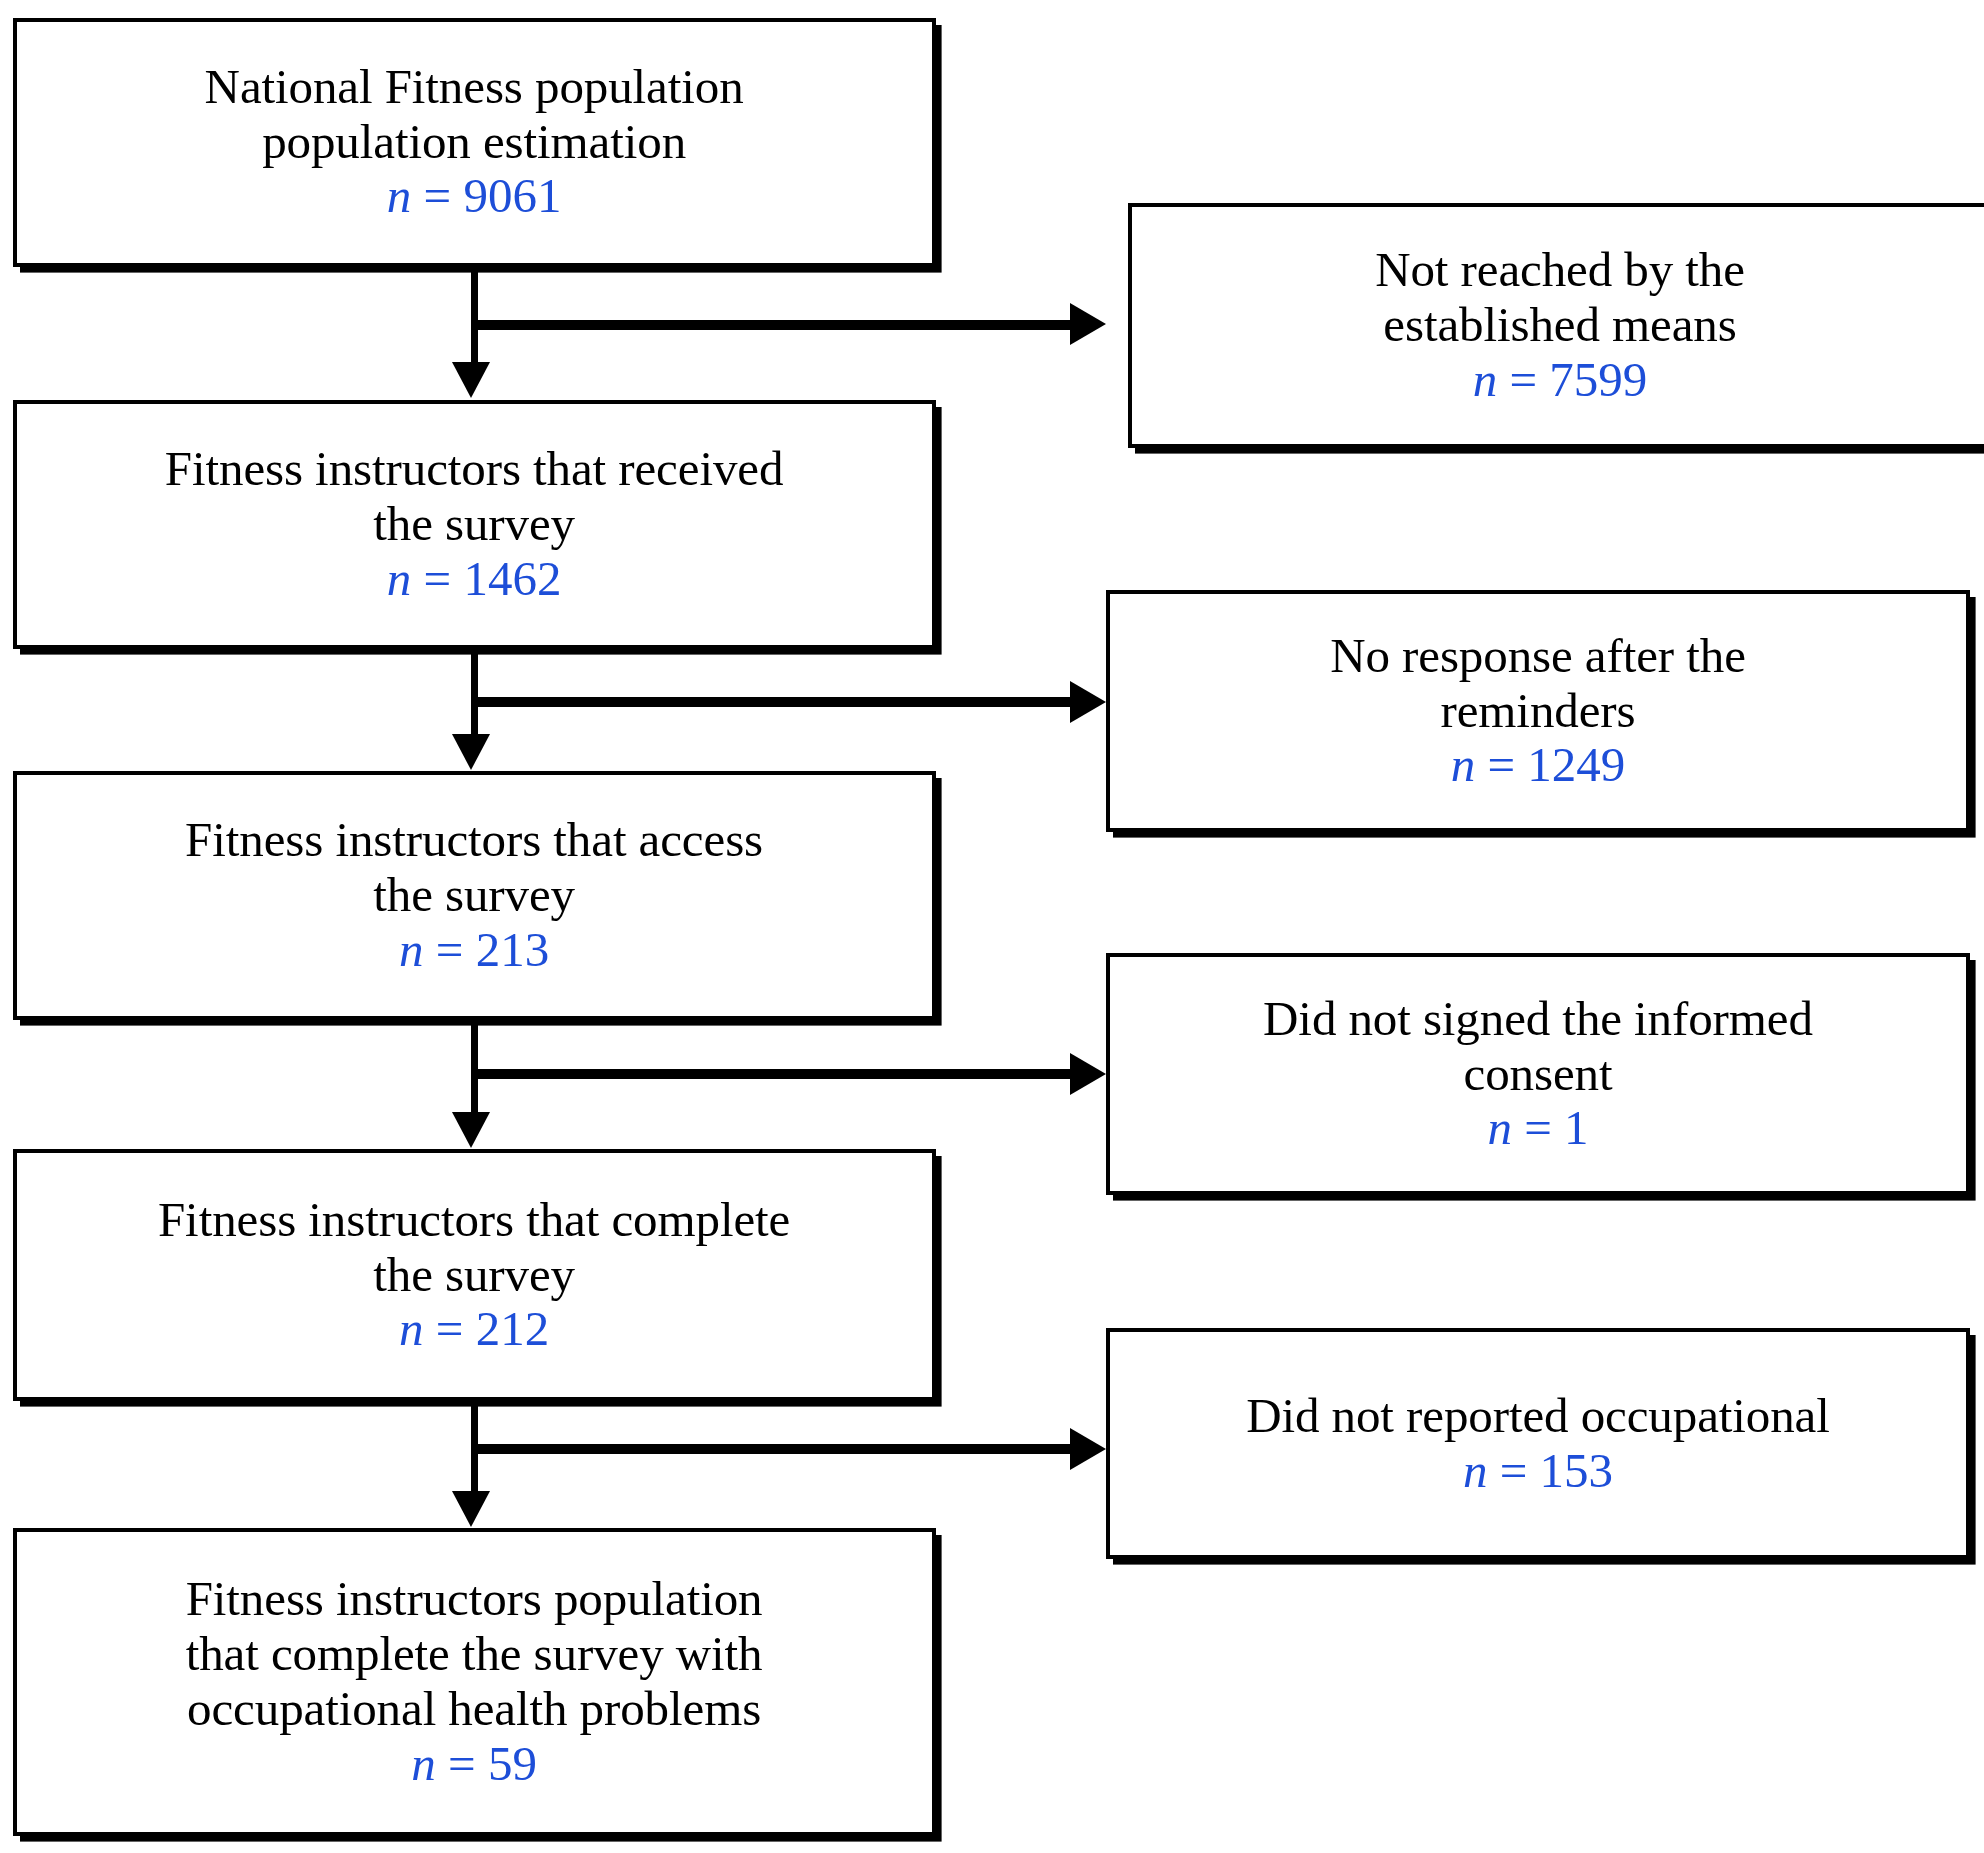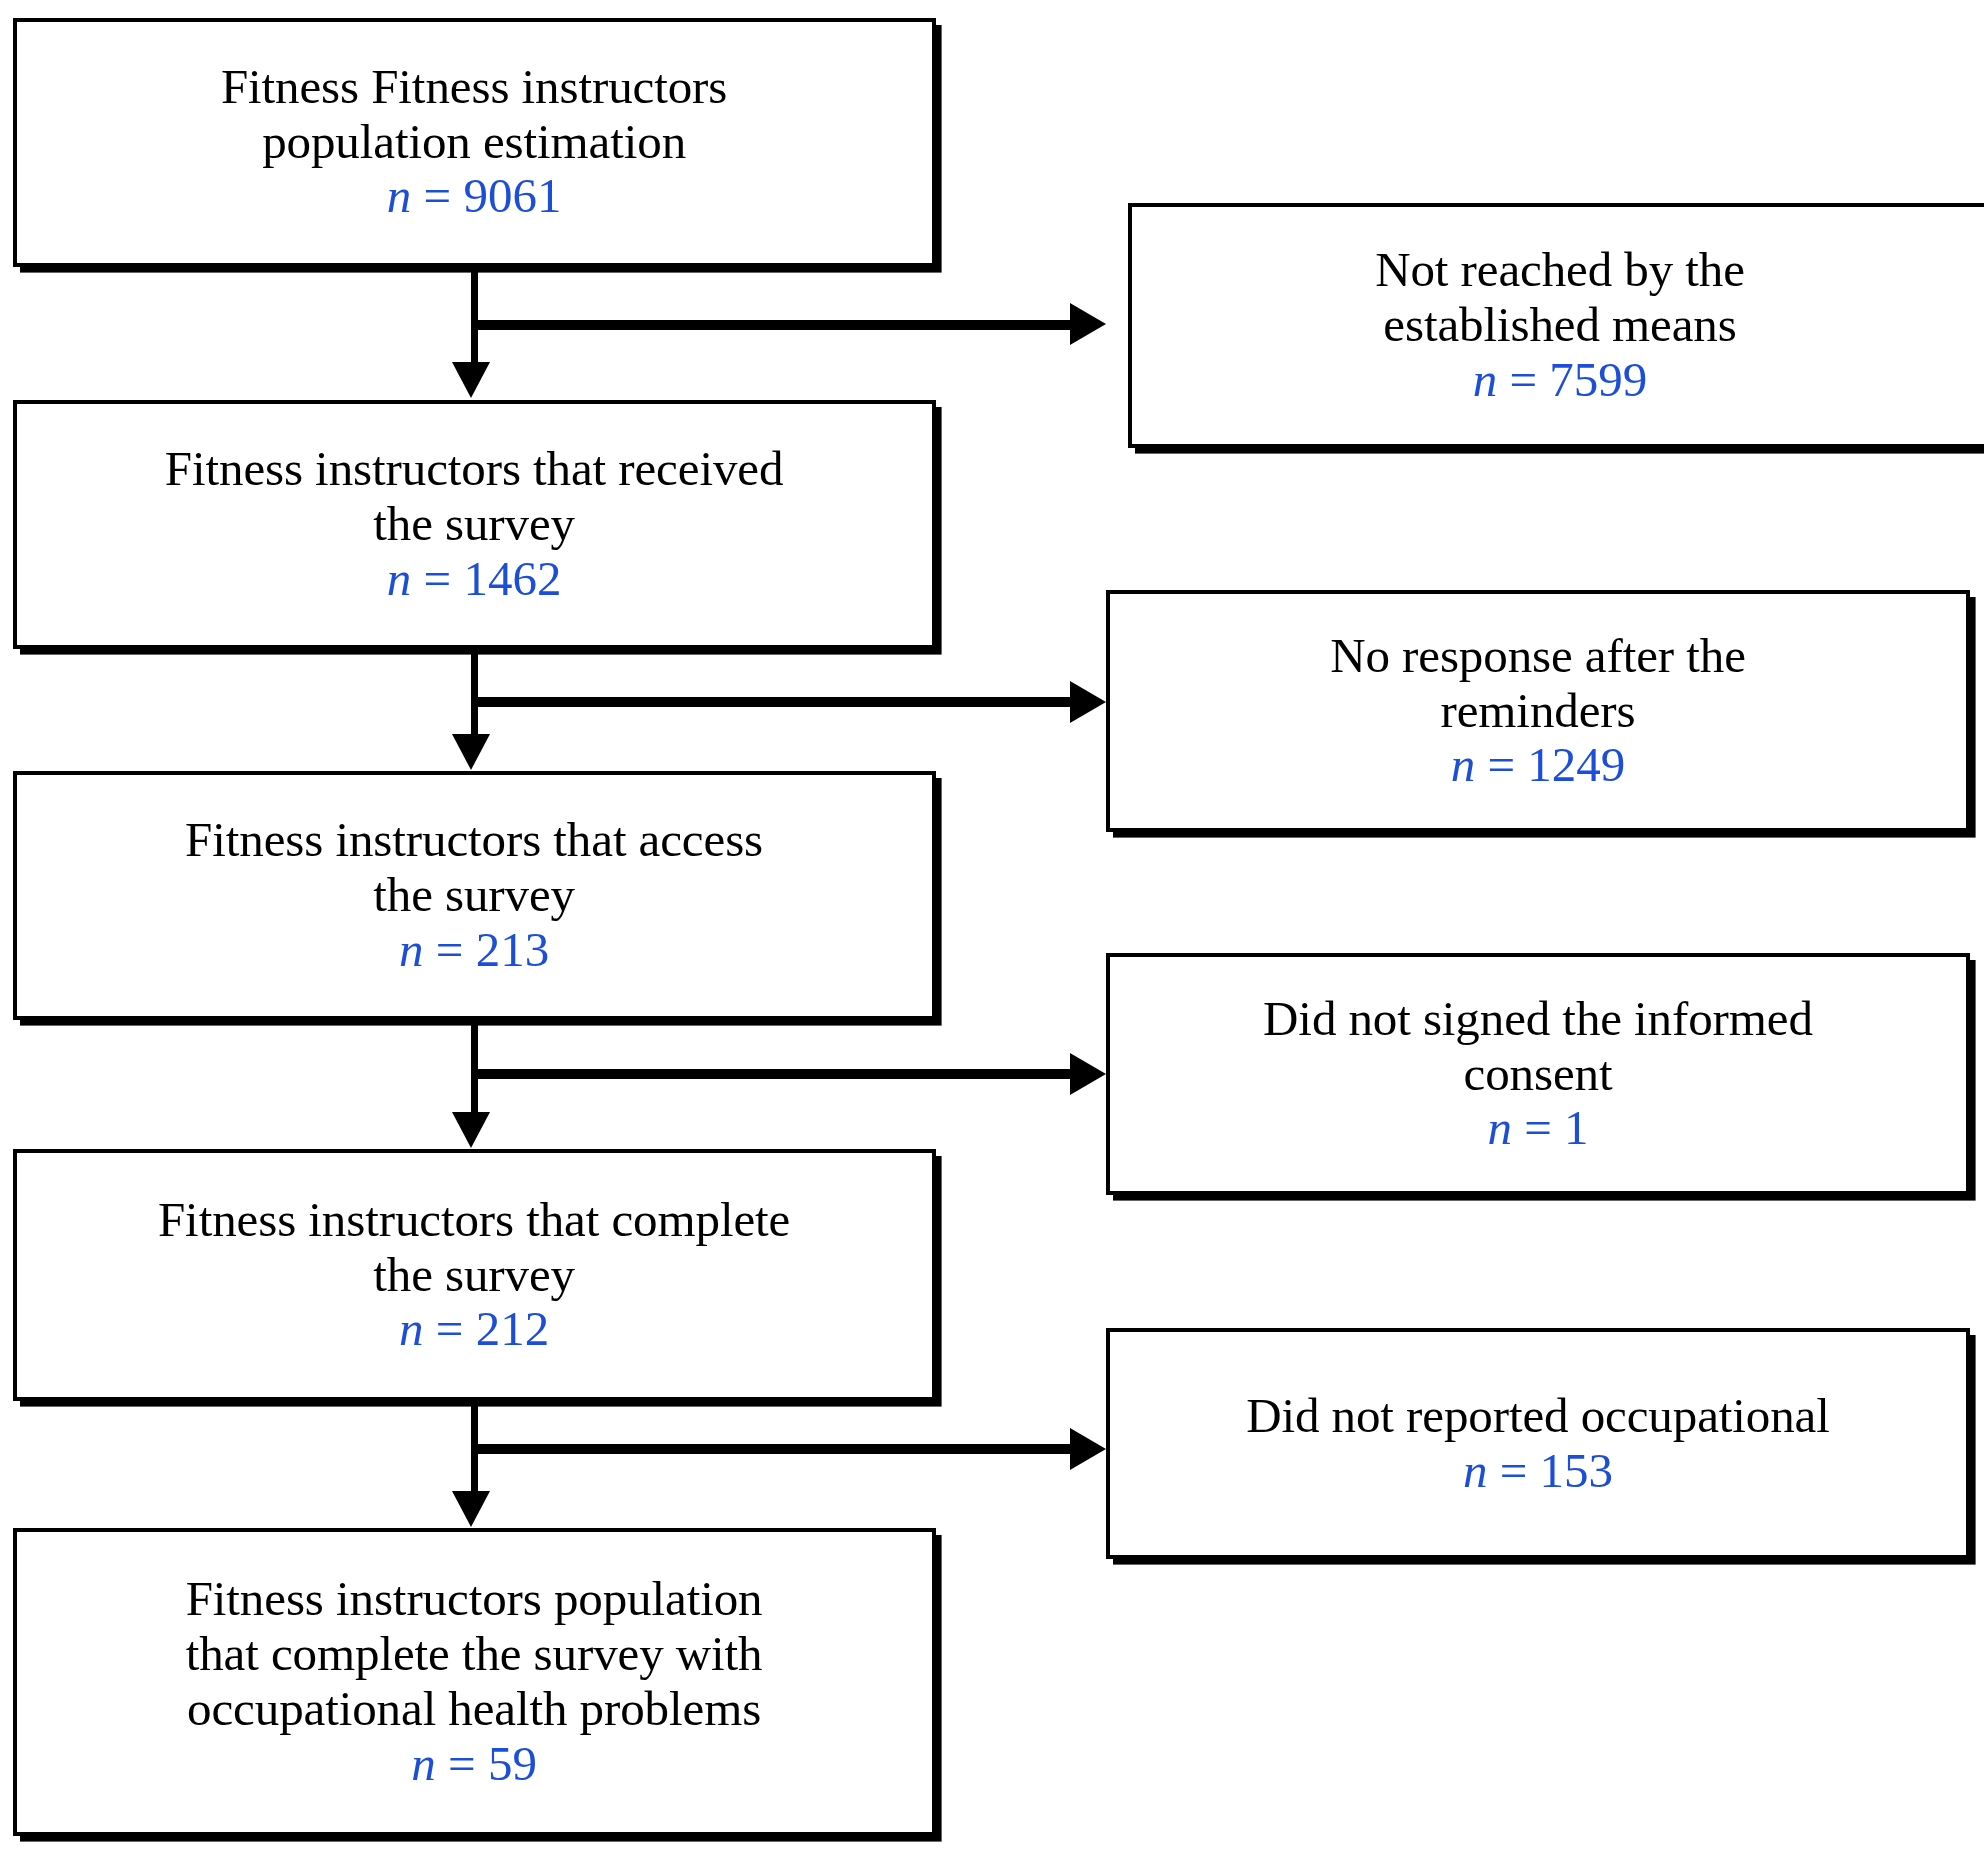--- a/index.html
+++ b/index.html
@@ -72,21 +72,21 @@
     border-bottom: 21px solid transparent;
     border-left: 36px solid #000000;
   }
 </style>
 </head>
 <body>
 
 <div id="canvas">
 
   <div class="node" style="left:12.6px; top:17.5px; width:923px; height:249px;">
-    <span class="line">Fitness Fitness instructors</span>
+    <span class="line">National Fitness population</span>
     <span class="line">population estimation</span>
     <span class="nline"><i class="nitalic">n</i><span> = </span><span>9061</span></span>
   </div>
 
   <div class="node" style="left:1092px; top:203px; width:864px; height:245px;margin-left:36px;">
     <span class="line">Not reached by the</span>
     <span class="line">established means</span>
     <span class="nline"><i class="nitalic">n</i><span> = </span><span>7599</span></span>
   </div>
 

